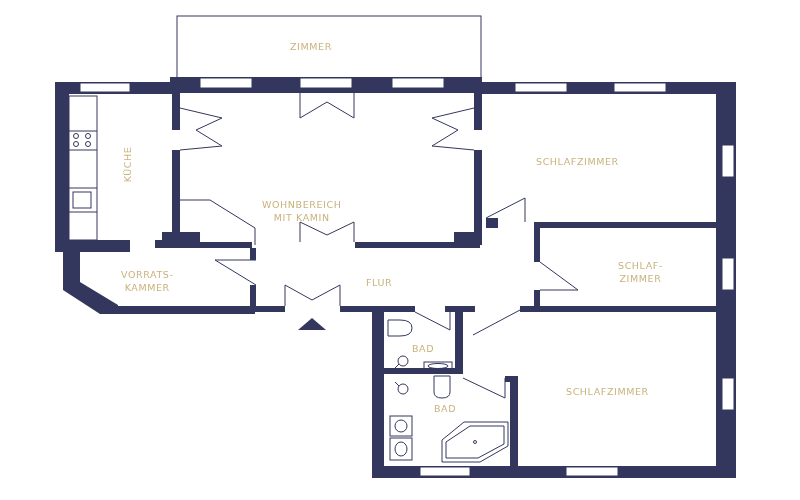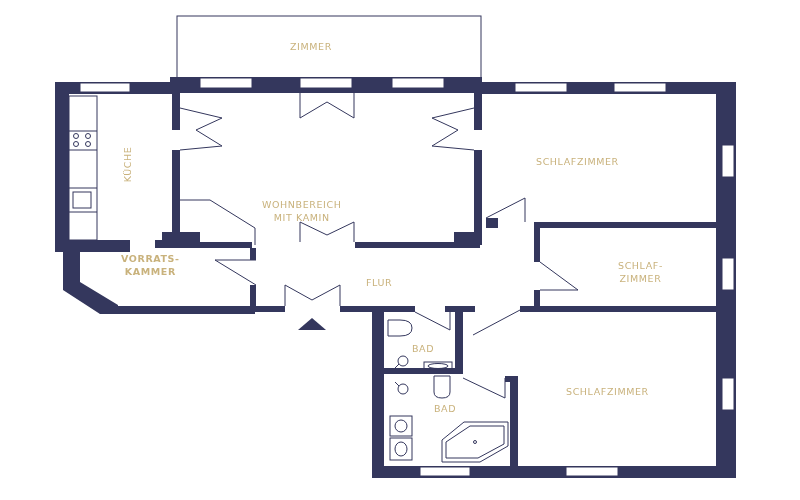--- a/index.html
+++ b/index.html
@@ -131,18 +131,18 @@
   </g>
 </svg>
 
 <div class="room-label" style="left:290px;top:40px;">ZIMMER</div>
 <div class="room-label" style="left:110px;top:158px;transform:rotate(-90deg);transform-origin:center;">KÜCHE</div>
 <div class="room-label" style="left:262px;top:158px;margin-top:40px;">WOHNBEREICH
 MIT KAMIN</div>
 <div class="room-label" style="left:536px;top:155px;">SCHLAFZIMMER</div>
 <div class="room-label" style="left:594px;top:259px;margin-left:24px;">SCHLAF-
 ZIMMER</div>
-<div class="room-label" style="left:121px;top:252px;font-weight:bold;">VORRATS-
+<div class="room-label" style="left:121px;top:268px;">VORRATS-
 KAMMER</div>
 <div class="room-label" style="left:366px;top:276px;">FLUR</div>
 <div class="room-label" style="left:412px;top:342px;">BAD</div>
 <div class="room-label" style="left:434px;top:402px;">BAD</div>
 <div class="room-label" style="left:566px;top:385px;">SCHLAFZIMMER</div>
 
 </body></html>

